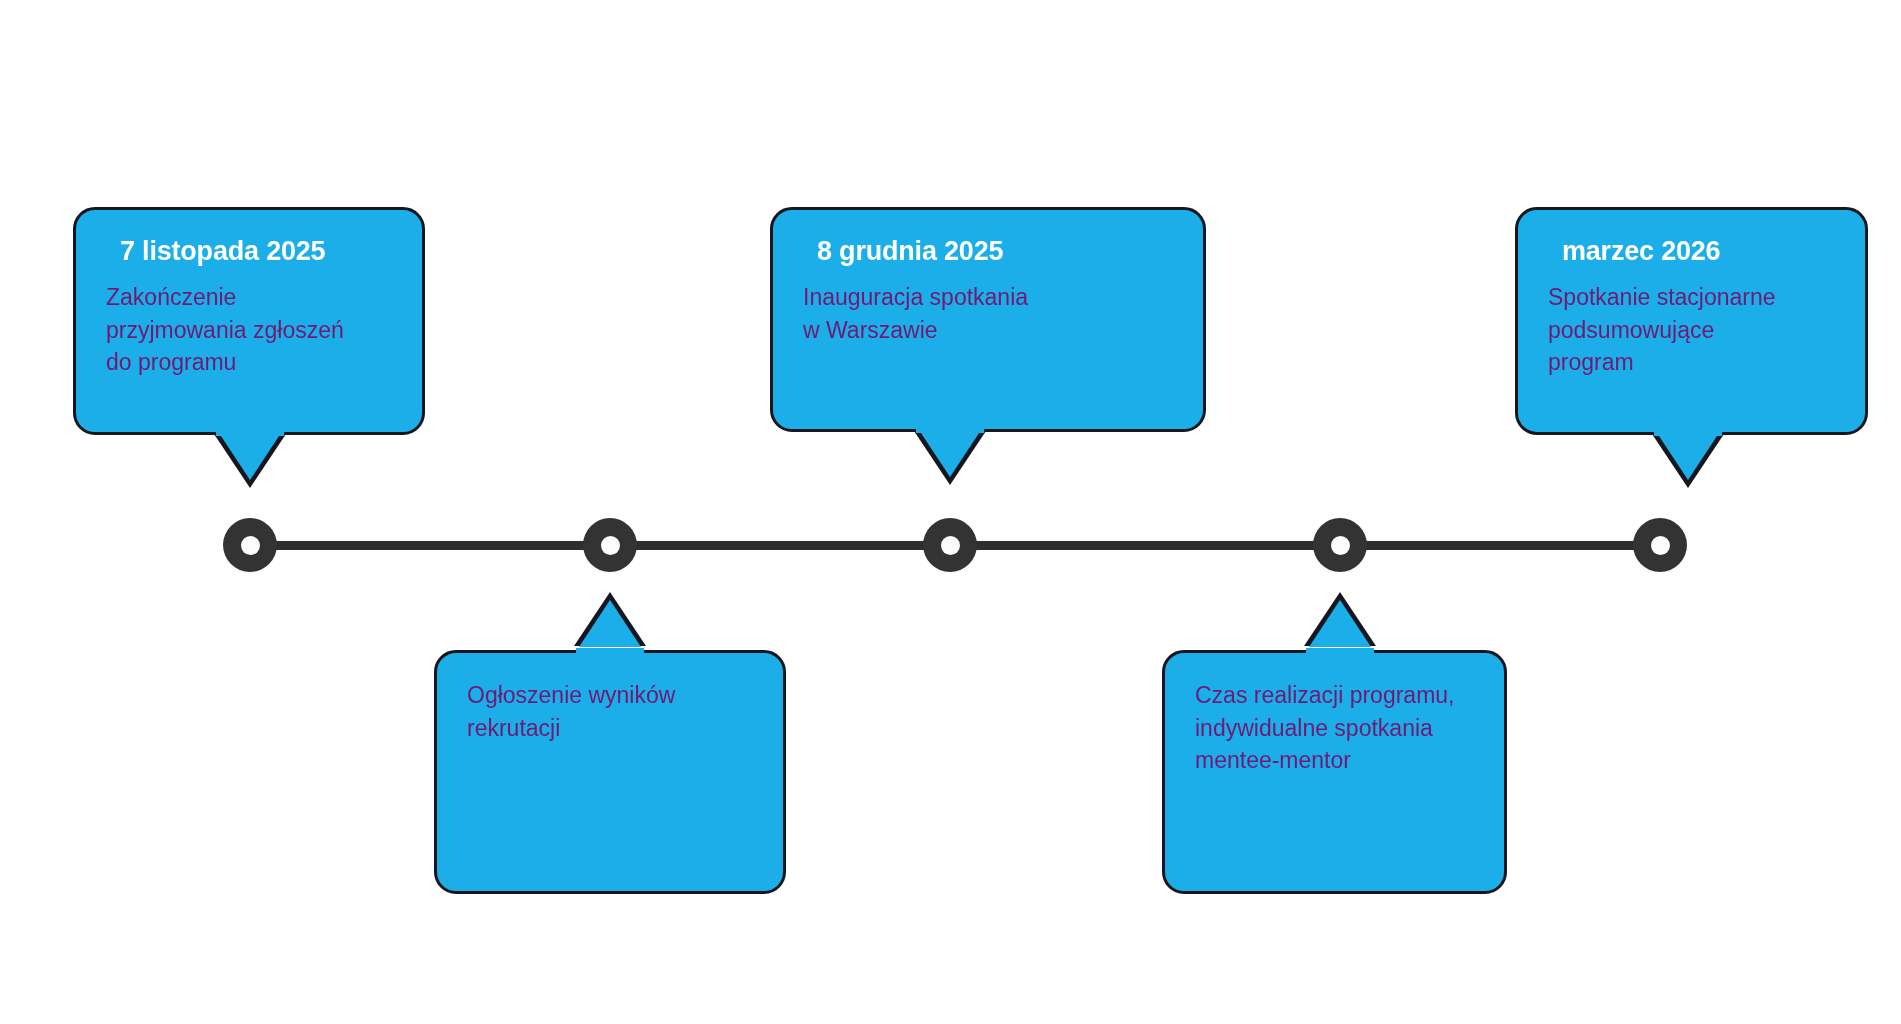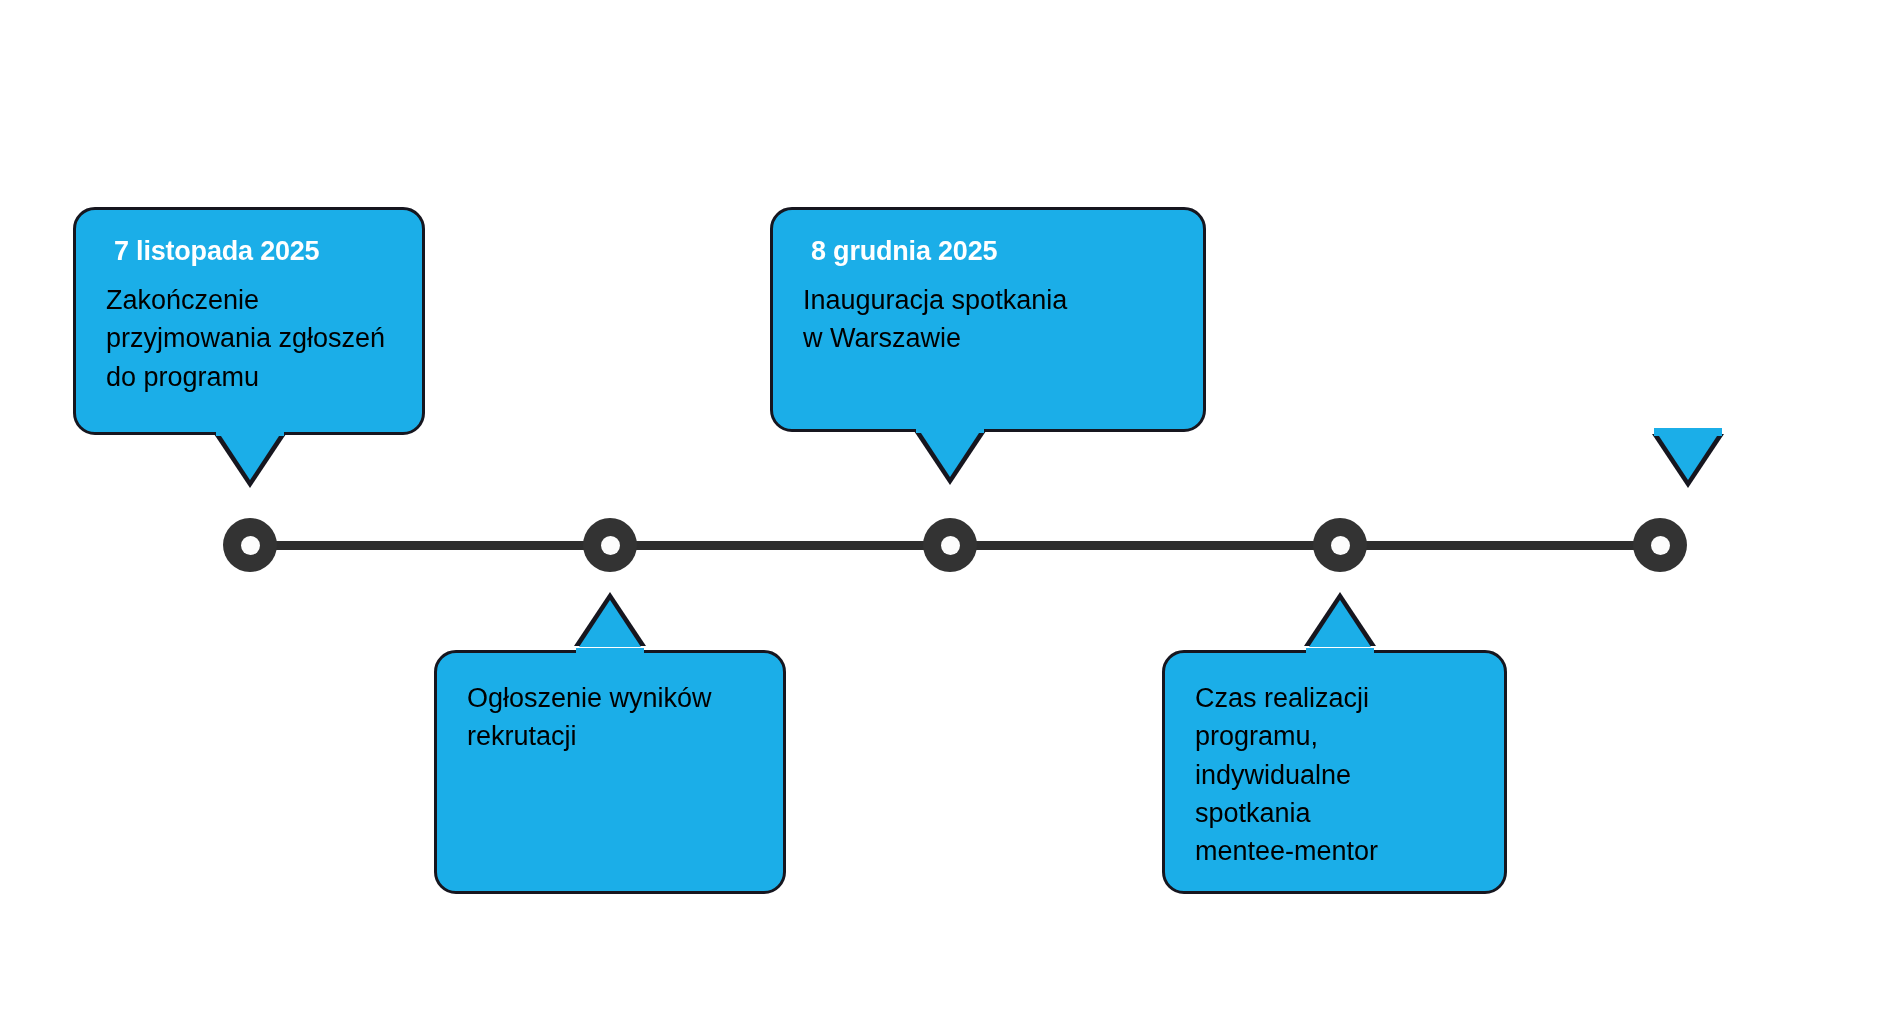--- a/index.html
+++ b/index.html
@@ -53,26 +53,26 @@
     border-radius: 22px;
     padding: 26px 30px 22px 30px;
     z-index: 3;
   }
   .card-title {
     color: #ffffff;
     font-size: 27px;
     font-weight: bold;
     line-height: 1.15;
     letter-spacing: -0.2px;
-    margin: 0 0 14px 8px;
+    margin: 0 0 14px 14px;
     white-space: nowrap;
   }
   .card-body {
-    color: #000000;
-    font-size: 27px;
+    color: #701a75;
+    font-size: 23px;
     line-height: 1.42;
     margin: 0;
     white-space: pre-line;
   }
 
   
   .pointer {
     position: absolute;
     width: 0;
     height: 0;
@@ -188,14 +188,20 @@
     <p class="card-body">Czas realizacji programu,
 indywidualne spotkania
 mentee-mentor</p>
   </div>
 
   <div class="pointer down" style="left:1688px; top:434px;">
     <div class="tri-outer"></div>
     <div class="tri-inner"></div>
   </div>
   <div class="seam" style="left:1654px; top:428px; width:68px; height:8px;"></div>
+  <div class="card" style="left:1515px; top:207px; width:353px; height:228px;">
+    <p class="card-title">marzec 2026</p>
+    <p class="card-body">Spotkanie stacjonarne
+podsumowujące
+program</p>
+  </div>
 
 </div>
 
 </body></html>

